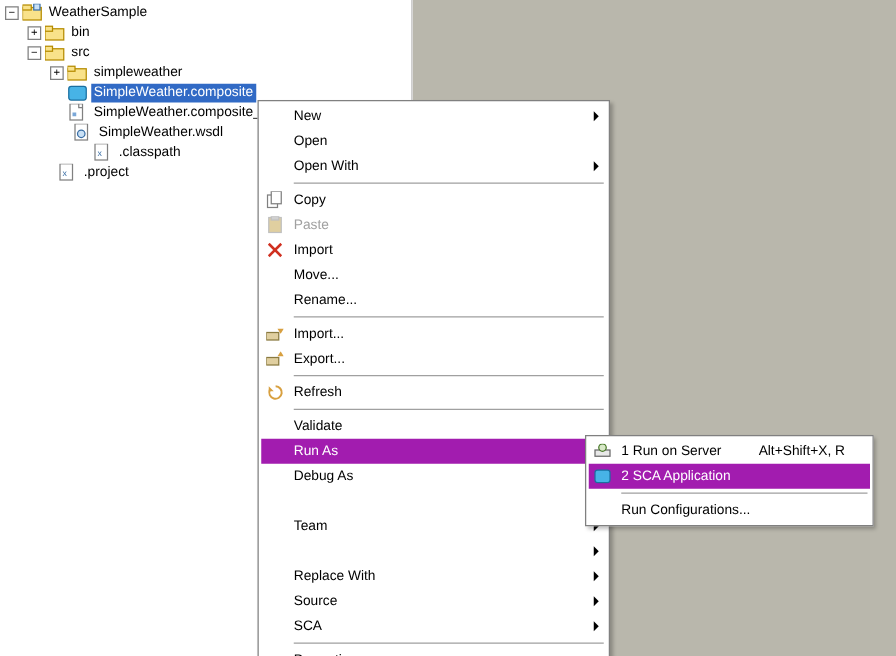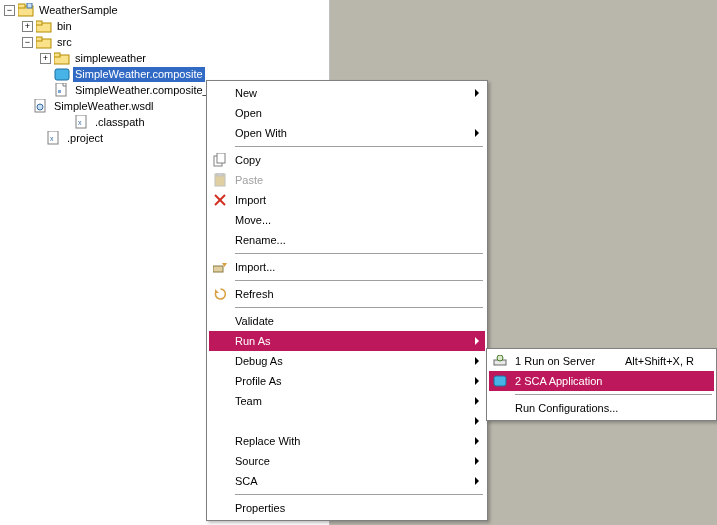--- a/index.html
+++ b/index.html
@@ -76,21 +76,21 @@
     align-items: center;
     height: 20px;
     padding-right: 20px;
     position: relative;
   }
   .ctxmenu .item .iconcell {
     width: 22px; height:20px; display:inline-flex; align-items:center; justify-content:center;
   }
   .ctxmenu .item .lbl { flex:1; padding-left: 4px; }
   .ctxmenu .item .accel { color: #000; padding-left: 24px; white-space: nowrap; }
-  .ctxmenu .item.highlight { background: #be185d; color:#fff; }
+  .ctxmenu .item.highlight { background: #a21caf; color:#fff; }
   .ctxmenu .item.disabled { color: #a0a0a0; }
   .ctxmenu .item .arrow {
     position: absolute; right: 6px; top: 50%; transform: translateY(-50%);
     width:0; height:0; border-top:4px solid transparent; border-bottom:4px solid transparent; border-left:4px solid #000;
   }
   .ctxmenu .item.highlight .arrow { border-left-color:#fff; }
   .ctxmenu .sep {
     height: 0px;
     border-top: 1px solid #a0a0a0;
     margin: 3px 2px 3px 26px;
@@ -165,21 +165,21 @@
       <span class="icon">
         <svg width="14" height="14" viewBox="0 0 14 14">
             <rect x="1" y="0" width="10" height="13" fill="#fff" stroke="#808080"></rect>
             <polyline points="8,0 8,3 11,3" fill="none" stroke="#808080"></polyline>
             <rect x="3" y="7" width="3" height="3" fill="#7aa7d8"></rect>
           </svg>
       </span>
       <span class="label">SimpleWeather.composite_</span>
     </div>
 
-    <div class="tree-node" style="padding-left:19px">
+    <div class="tree-node" style="padding-left:44px">
       <span class="twisty none"></span>
       <span class="icon">
         <svg width="14" height="14" viewBox="0 0 14 14">
             <rect x="1" y="0" width="10" height="13" fill="#fff" stroke="#808080"></rect>
             <circle cx="6" cy="8" r="3" fill="#c9e0f5" stroke="#3a6ea5"></circle>
           </svg>
       </span>
       <span class="label">SimpleWeather.wsdl</span>
     </div>
 
@@ -263,20 +263,29 @@
   <div class="sep"></div>
   <div class="item">
     <span class="iconcell">
         <svg width="14" height="12" viewBox="0 0 14 12">
           <rect x="0" y="5" width="10" height="6" fill="#e0cfa0" stroke="#8a7a40"></rect>
           <path d="M9 2 L14 2 L11.5 6 Z" fill="#d8a040"></path>
         </svg>
       </span>
     <span class="lbl">Import...</span>
     </div>
+  <div class="item">
+    <span class="iconcell">
+        <svg width="14" height="12" viewBox="0 0 14 12">
+          <rect x="0" y="5" width="10" height="6" fill="#e0cfa0" stroke="#8a7a40"></rect>
+          <path d="M11.5 0 L14 4 L9 4 Z" fill="#d8a040"></path>
+        </svg>
+      </span>
+    <span class="lbl">Export...</span>
+    </div>
   <div class="sep"></div>
   <div class="item">
     <span class="iconcell">
         <svg width="13" height="13" viewBox="0 0 13 13">
           <path d="M6.5 1 A5 5 0 1 1 1.8 4" fill="none" stroke="#d8a040" stroke-width="1.6"></path>
           <path d="M1 1 L1 5 L5 5 Z" fill="#d8a040"></path>
         </svg>
       </span>
     <span class="lbl">Refresh</span>
     </div>
@@ -290,21 +299,20 @@
       <span class="lbl">Run As</span>
       <span class="arrow"></span>
     </div>
   <div class="item">
       <span class="iconcell"></span>
       <span class="lbl">Debug As</span>
       <span class="arrow"></span>
     </div>
   <div class="item">
       <span class="iconcell"></span>
-      <span class="lbl">Profile As</span>
       <span class="arrow"></span>
     </div>
   <div class="item">
       <span class="iconcell"></span>
       <span class="lbl">Team</span>
       <span class="arrow"></span>
     </div>
   <div class="item">
       <span class="iconcell"></span>
       <span class="arrow"></span>
@@ -324,21 +332,21 @@
       <span class="lbl">SCA</span>
       <span class="arrow"></span>
     </div>
   <div class="sep"></div>
   <div class="item">
       <span class="iconcell"></span>
       <span class="lbl">Properties</span>
     </div>
 </div>
 
-<div class="ctxmenu" style="left:486px; top:348px; width:225px;">
+<div class="ctxmenu" style="left:468px; top:348px; width:225px;">
   <div class="item">
     <span class="iconcell">
         <svg width="14" height="12" viewBox="0 0 14 12">
           <rect x="1" y="5" width="12" height="5" fill="#e8e8e8" stroke="#6a6a6a"></rect>
           <circle cx="7" cy="3" r="3" fill="#d8e8c8" stroke="#4a7a2a"></circle>
         </svg>
       </span>
     <span class="lbl"><span>1</span> <span>Run on Server</span></span>
     <span class="accel">Alt+Shift+X, R</span>
   </div>

